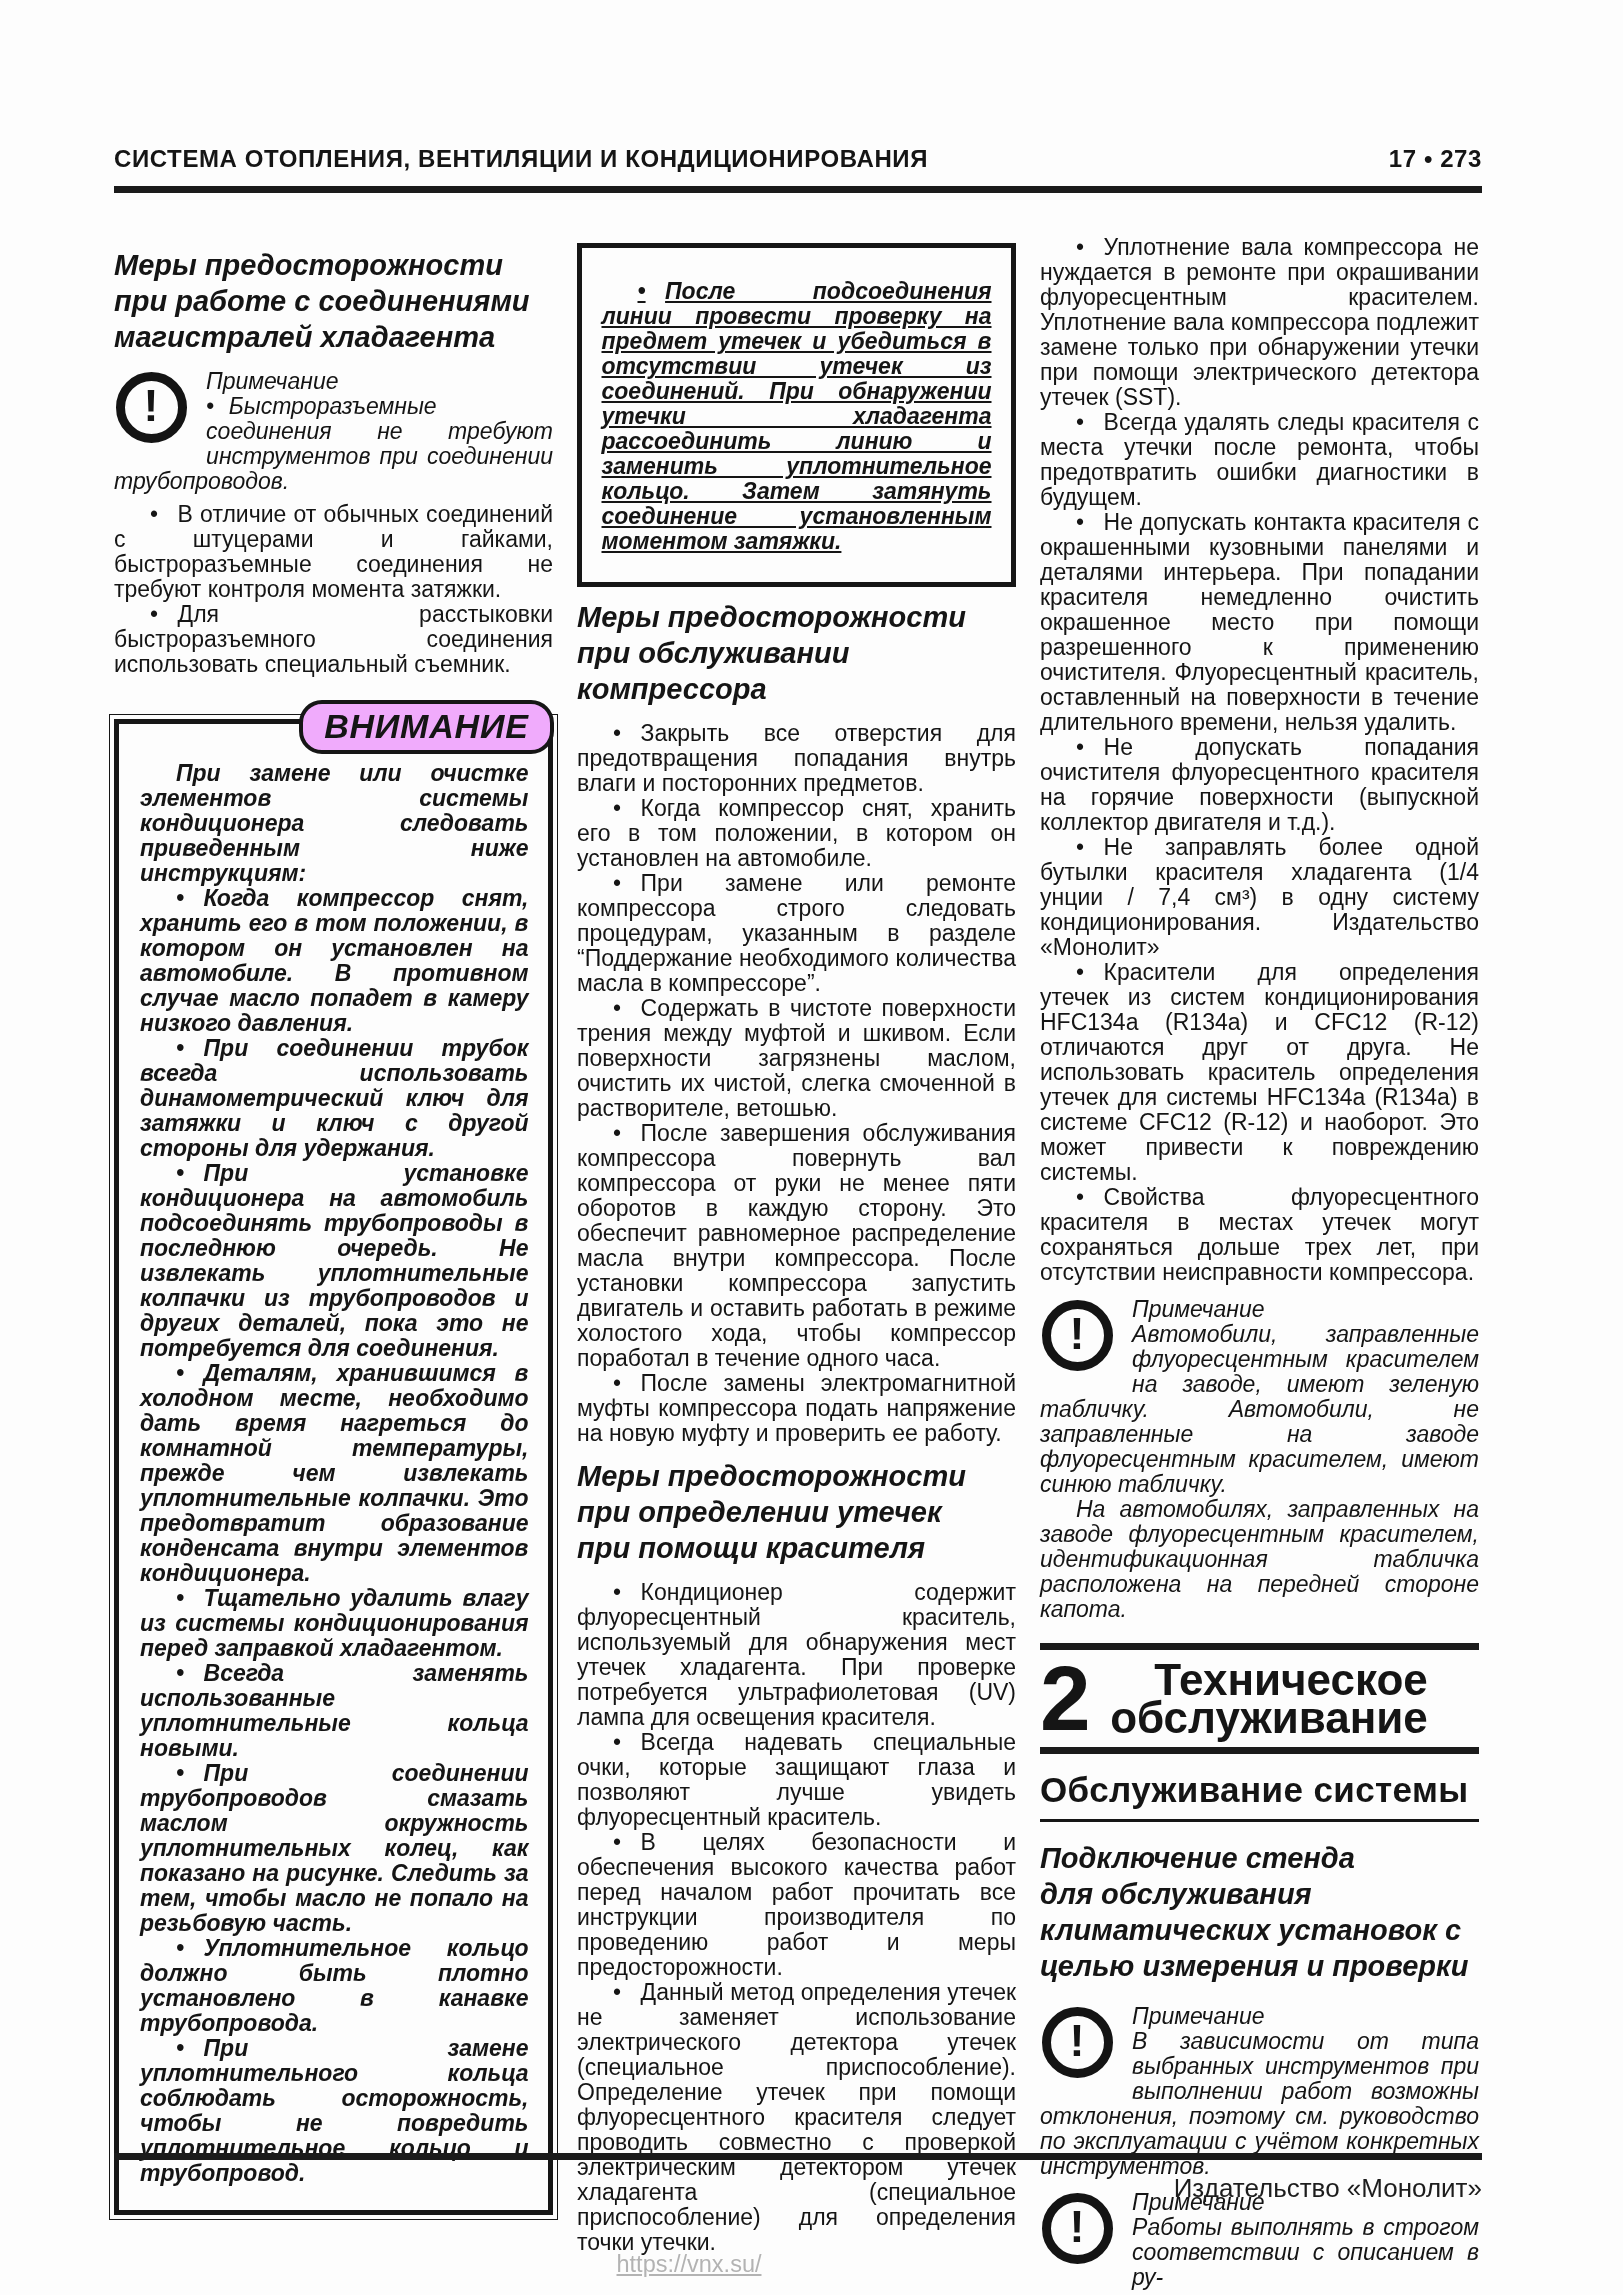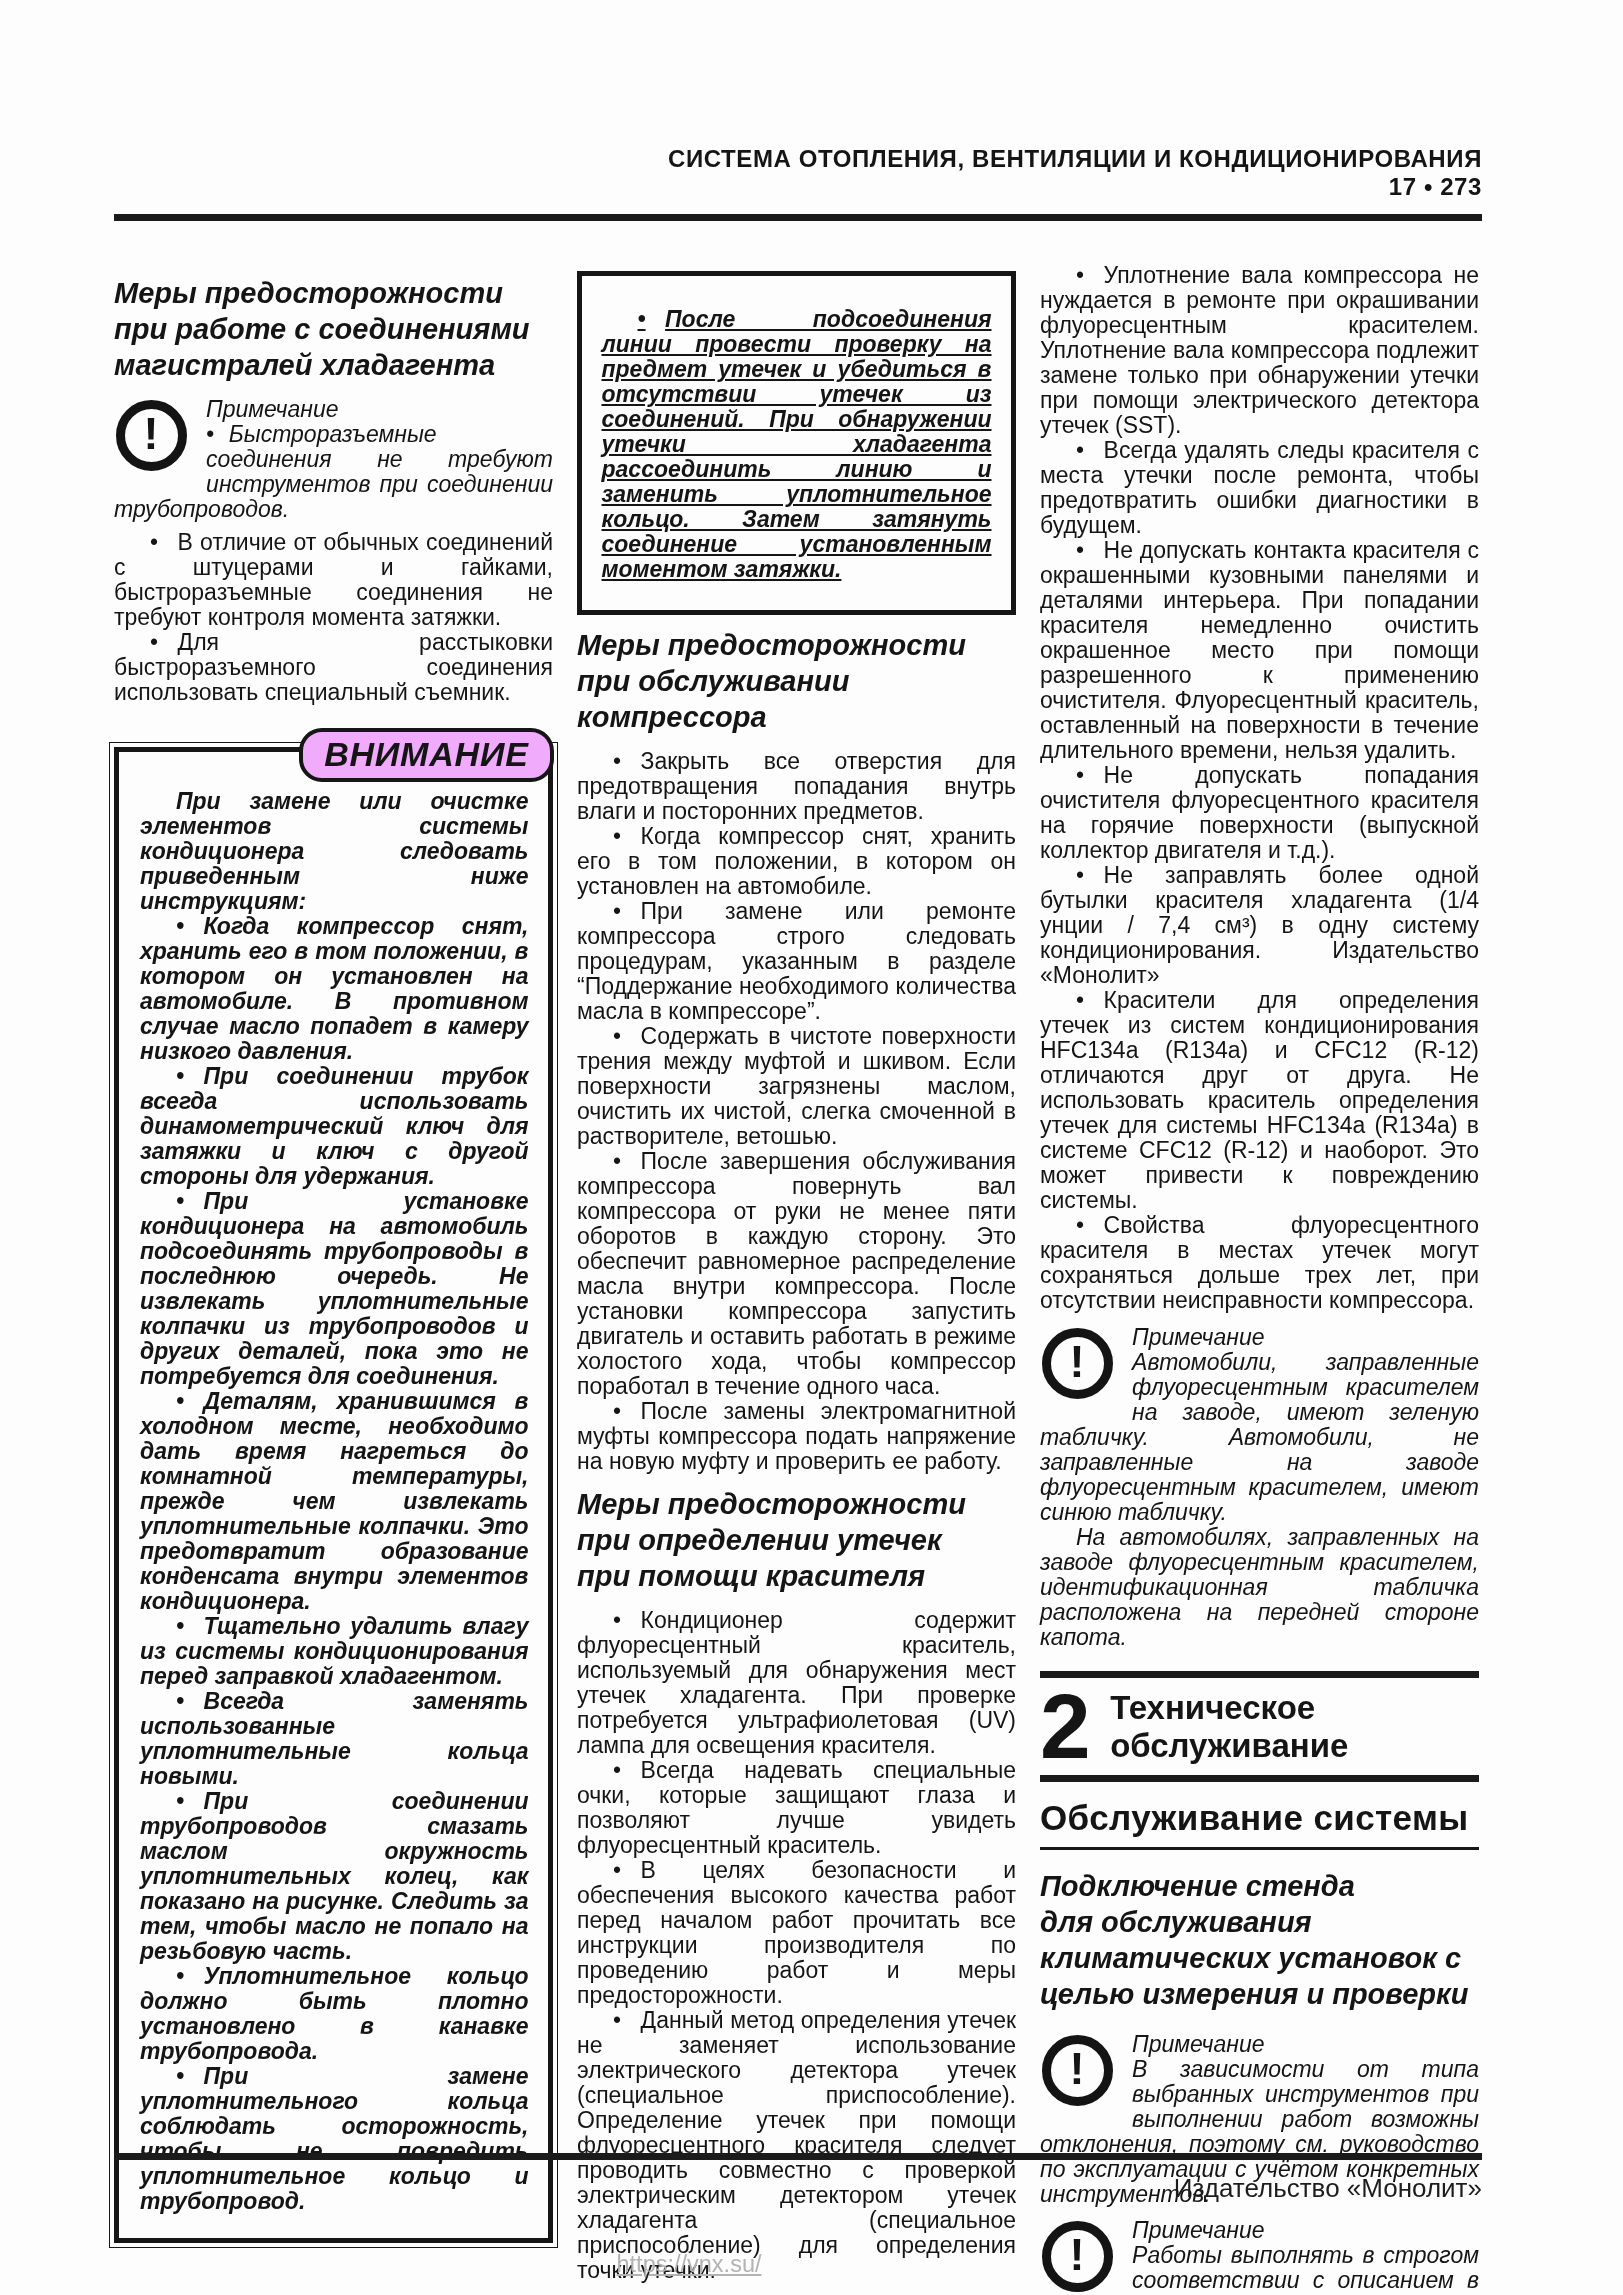--- a/index.html
+++ b/index.html
@@ -9,21 +9,21 @@
     color:#151515;
     font-family:"Liberation Sans", sans-serif;
     position:relative;
   }
   .content { position:absolute; left:114px; top:0; width:1368px; }
 
   
   .pagehead {
     display:flex; justify-content:space-between; align-items:flex-end;
     padding-top:145px;
-    font-weight:bold; font-size:24px; letter-spacing:0.6px;flex-direction:column;
+    font-weight:bold; font-size:24px; letter-spacing:0.6px;
   }
   .rule { height:7.3px; background:#1b1b1b; }
   .headrule { margin-top:13px; }
 
   
   .cols { display:flex; gap:24px; margin-top:42px; }
   .col {
     width:439px; flex:0 0 439px;
     font-size:23px; line-height:25px;
     text-align:justify;
@@ -83,22 +83,22 @@
     font-weight:bold; font-style:italic;
     margin-top:8px;
     text-decoration:underline;
   }
 
   
   .chapterwrap { margin-top:21px; }
   .chapter { display:flex; align-items:center; gap:19.5px; padding:11.4px 0 9.7px; }
   .chapter-number { font-size:91px; font-weight:bold; line-height:70px; }
   .chapter-title {
-    font-size:33px; line-height:38px; font-weight:bold;
-    white-space:pre-line; text-align:left;
+    font-size:44px; line-height:38px; font-weight:bold;
+    white-space:pre-line; text-align:right;
   }
   .service {
     font-size:35px; line-height:39px; font-weight:bold; text-align:left;
     border-bottom:3.2px solid #161616;
     padding:16px 0 9.7px; margin-bottom:18px;
     letter-spacing:0.4px;
   }
   .proc { margin-bottom:19.5px; }
 
   

